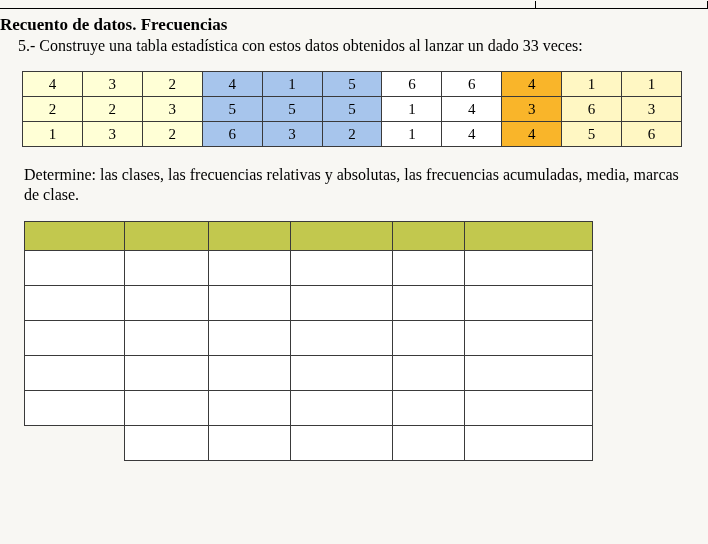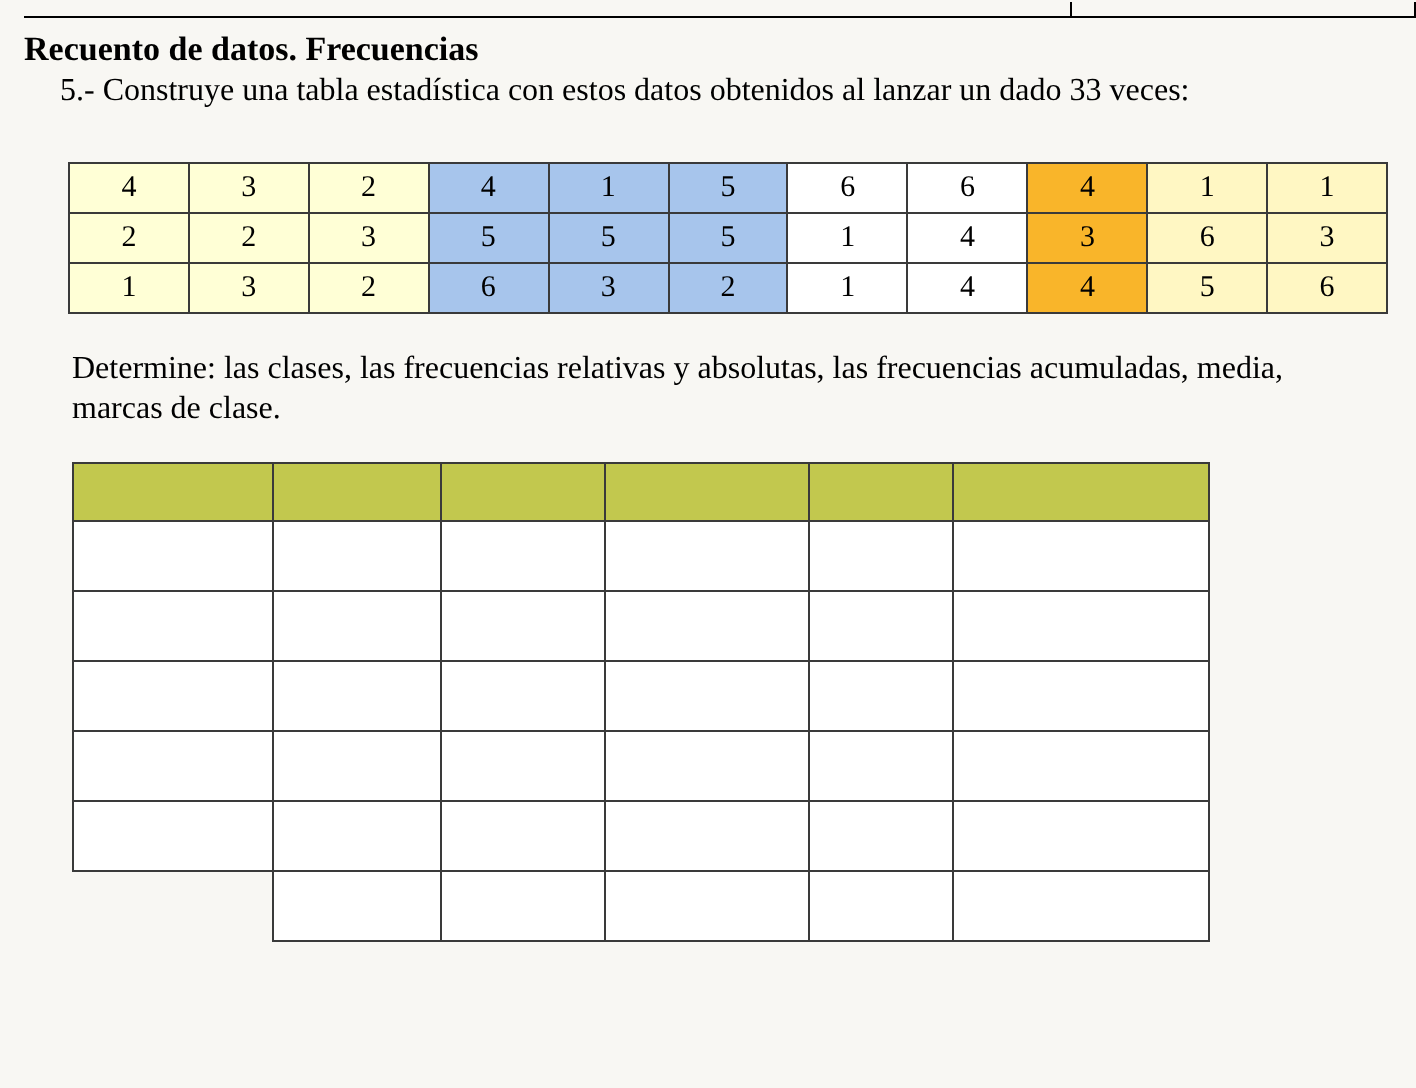--- a/index.html
+++ b/index.html
@@ -4,21 +4,21 @@
 <style>
   html, body {
     margin: 0;
     padding: 0;
     background: #f8f7f3;
     font-family: "Times New Roman", Times, serif;
     color: #000;
     width: 708px;
   }
   .page {
-    padding: 8px 0 20px 12px;
+    padding: 8px 0 20px 0;
   }
   .top-rule {
     margin: 0 0 6px 0;
     border: none;
     border-top: 1px solid #000;
     border-bottom: none;
     height: 0;
     position: relative;
   }
   .top-rule::before {
@@ -39,21 +39,21 @@
     height: 8px;
     background: #000;
   }
   .section-title {
     font-weight: bold;
     font-size: 17px;
     margin: 2px 0 2px 0;
   }
   .problem {
     font-size: 16px;
-    margin: 0 0 26px 18px;
+    margin: 0 0 16px 18px;
   }
 
   
   .data-block {
     margin-left: 22px;
     margin-right: 22px;
   }
   table.data {
     border-collapse: collapse;
     width: 660px;

